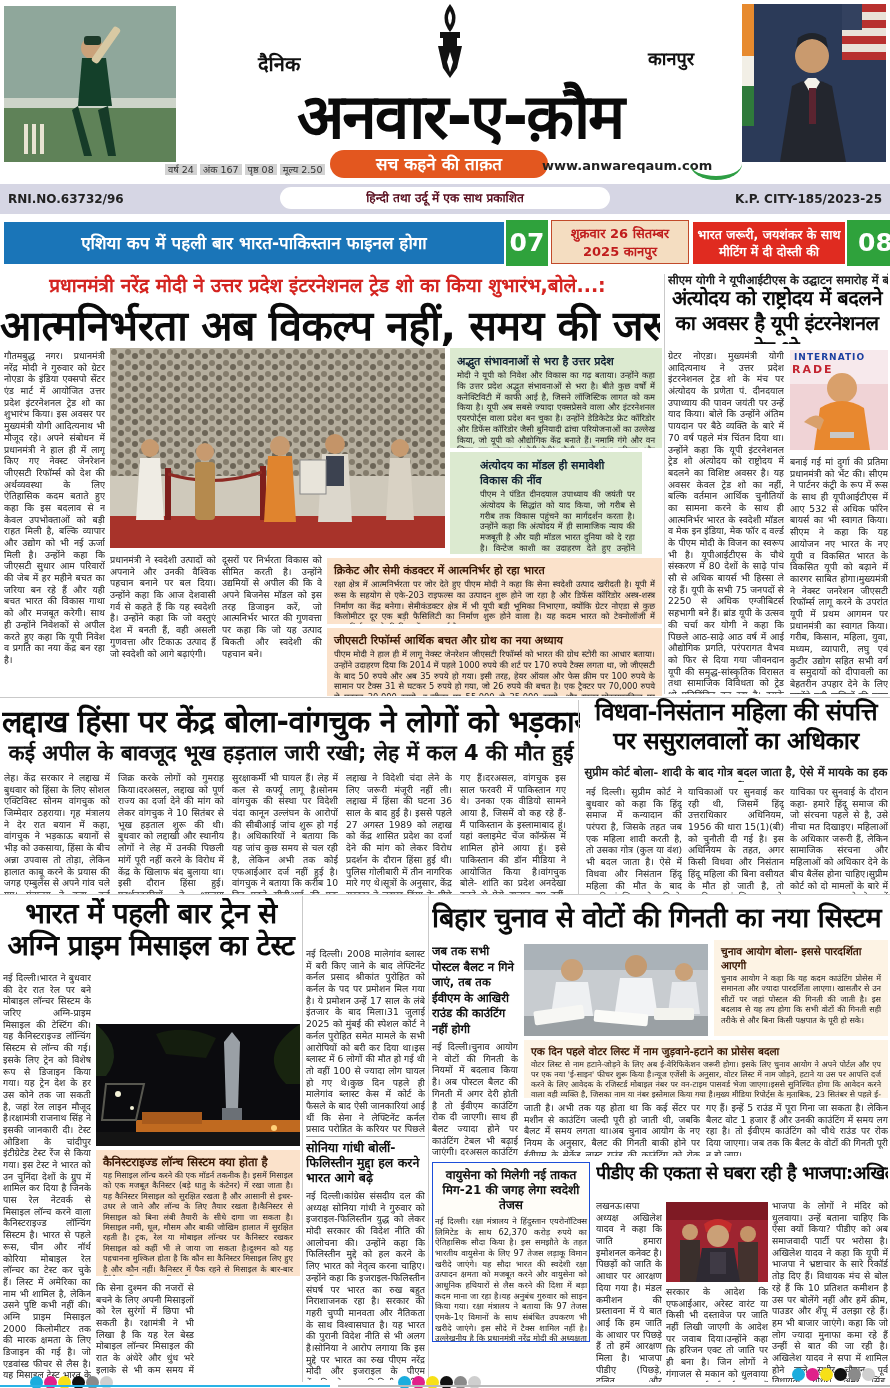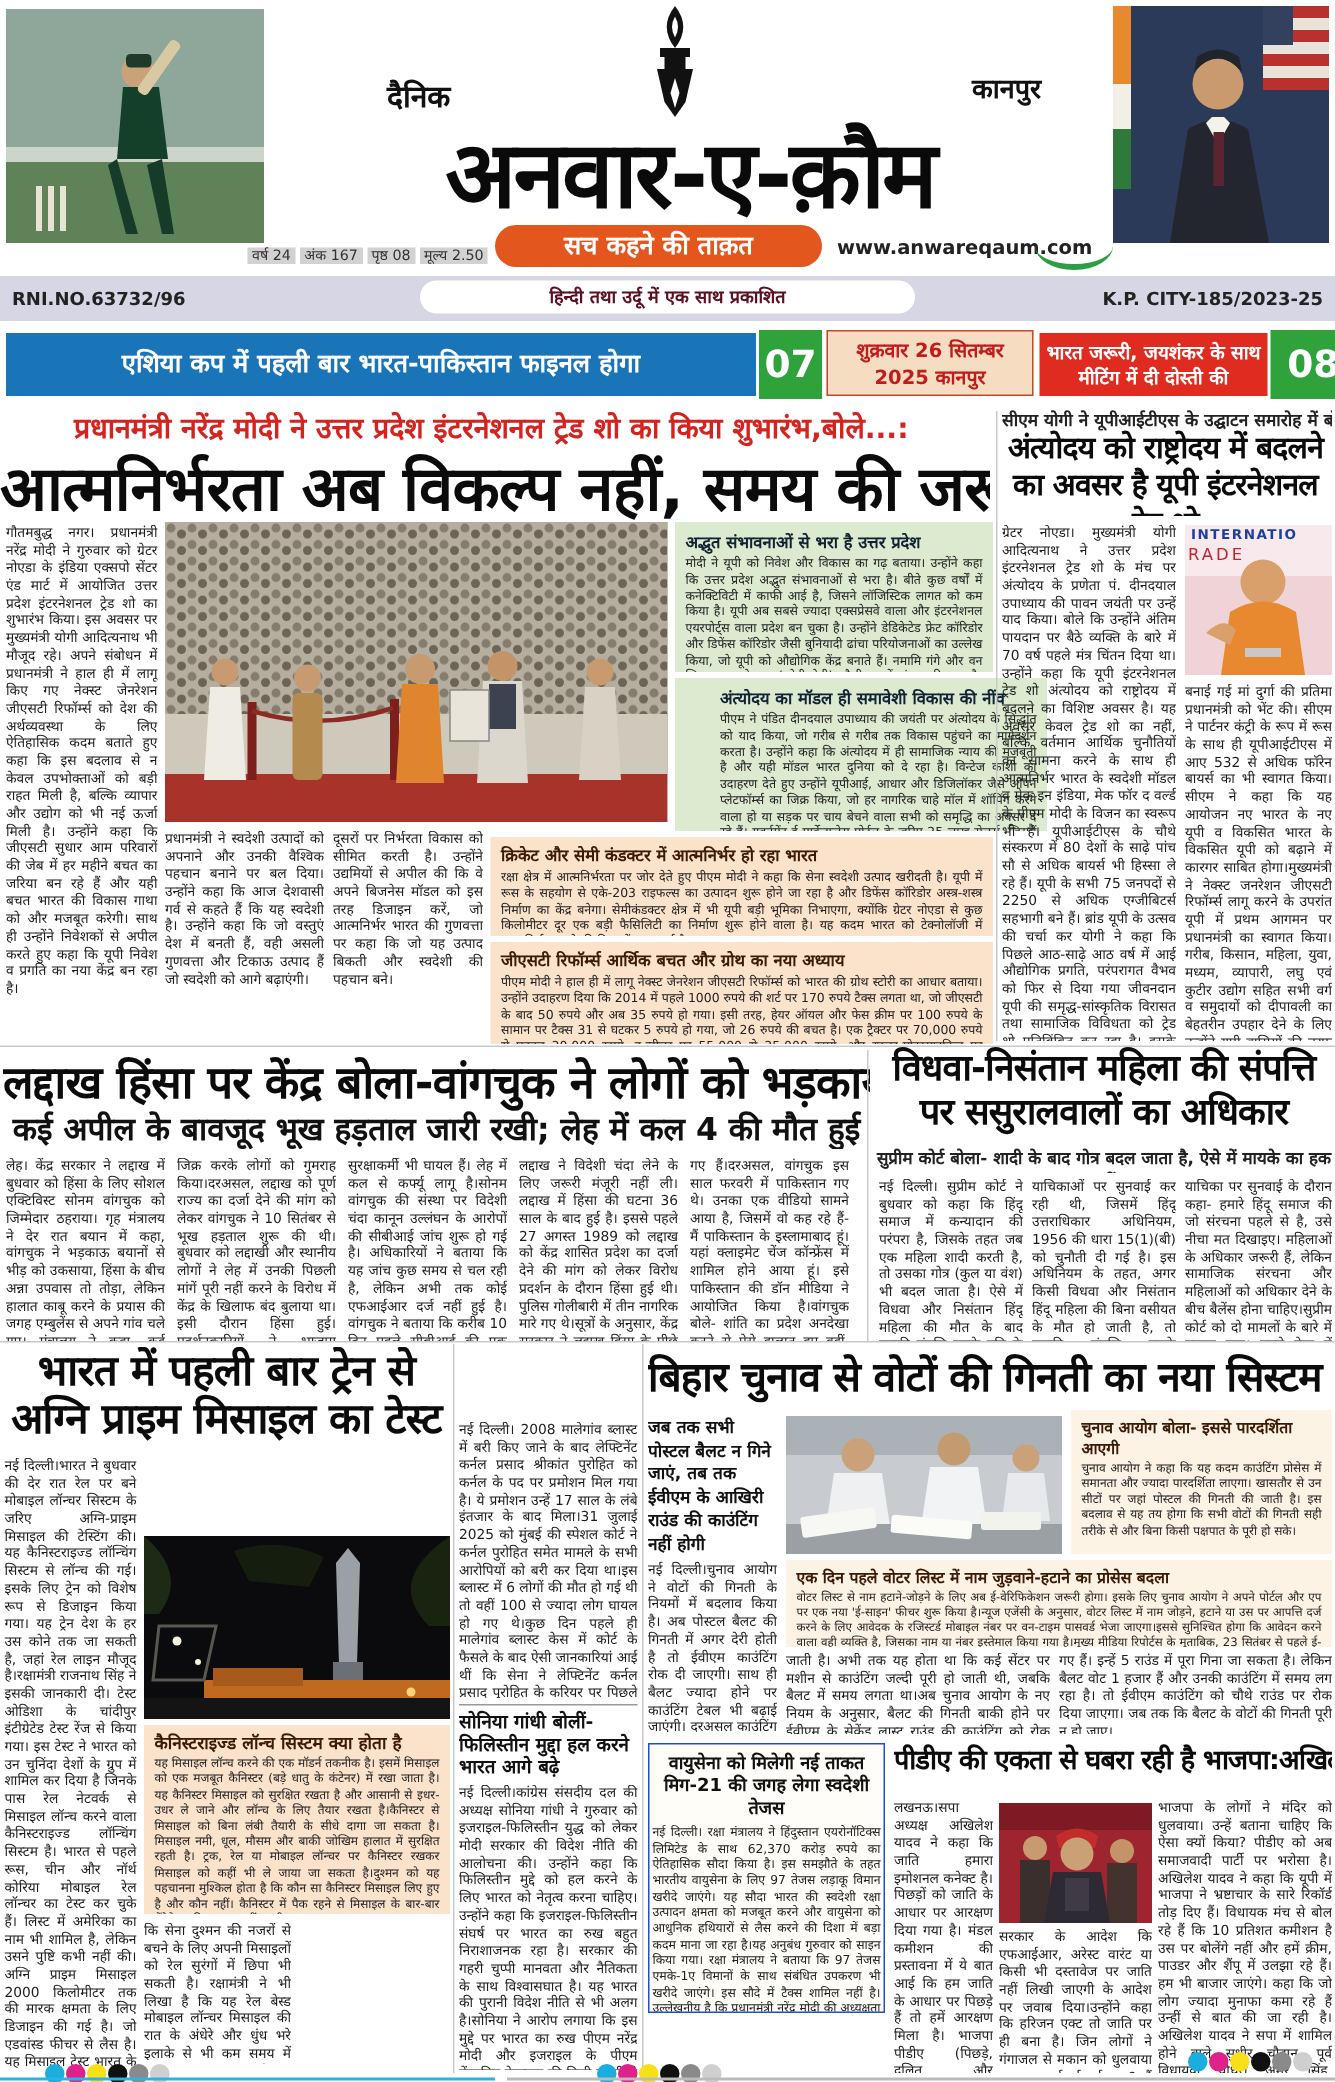--- a/index.html
+++ b/index.html
@@ -84,21 +84,21 @@
     </svg>
   </div>
 
   <div class="abs nowrap" style="left:185px;top:72px;width:550px;text-align:center;font-size:62px;font-weight:900;letter-spacing:-2px;color:#0a0a0a;">अनवार-ए-क़ौम</div>
 
   <div class="abs" style="left:165px;top:158px;">
     <span class="chip">वर्ष 24</span><span class="chip">अंक 167</span><span class="chip">पृष्ठ 08</span><span class="chip">मूल्य 2.50</span>
   </div>
 
   <div class="abs" style="left:330px;top:150px;width:218px;height:28px;background:#e3571f;border-radius:15px;color:#fff;font-weight:bold;font-size:17px;text-align:center;line-height:28px;">सच कहने की ताक़त</div>
-  <div class="abs" style="left:558px;top:158px;font-size:13px;font-weight:bold;color:#222;">www.anwareqaum.com</div>
+  <div class="abs" style="left:542px;top:158px;font-size:13px;font-weight:bold;color:#222;">www.anwareqaum.com</div>
   <div class="abs" style="left:690px;top:164px;width:52px;height:12px;border-bottom:4px solid #2e9e44;border-radius:0 0 100% 100%/0 0 200% 200%;"></div>
 
   <div class="abs" style="left:0;top:184px;width:890px;height:30px;background:#d6d6e4;">
     <span class="abs" style="left:8px;top:8px;font-size:12px;font-weight:bold;color:#222;">RNI.NO.63732/96</span>
     <span class="abs" style="left:280px;top:3px;width:330px;height:22px;background:#fff;border-radius:11px;text-align:center;line-height:22px;font-size:12px;font-weight:bold;color:#5a1020;">हिन्दी तथा उर्दू में एक साथ प्रकाशित</span>
     <span class="abs" style="right:8px;top:8px;font-size:12px;font-weight:bold;color:#222;">K.P. CITY-185/2023-25</span>
   </div>
 
   <div class="abs" style="left:0;top:218px;width:890px;height:50px;">
     <div class="abs clip" style="left:4px;top:4px;width:500px;height:42px;background:#1a75b8;color:#fff;font-weight:bold;font-size:17px;line-height:42px;text-align:center;">एशिया कप में पहली बार भारत-पाकिस्तान फाइनल होगा</div>
@@ -155,21 +155,21 @@
     </svg>
   </div>
 
   <div class="abs bodytxt clip" style="left:110px;top:554px;width:106px;height:140px;">प्रधानमंत्री ने स्वदेशी उत्पादों को अपनाने और उनकी वैश्विक पहचान बनाने पर बल दिया। उन्होंने कहा कि आज देशवासी गर्व से कहते हैं कि यह स्वदेशी है। उन्होंने कहा कि जो वस्तुएं देश में बनती हैं, वही असली गुणवत्ता और टिकाऊ उत्पाद हैं जो स्वदेशी को आगे बढ़ाएंगी।</div>
   <div class="abs bodytxt clip" style="left:222px;top:554px;width:100px;height:140px;">दूसरों पर निर्भरता विकास को सीमित करती है। उन्होंने उद्यमियों से अपील की कि वे अपने बिजनेस मॉडल को इस तरह डिजाइन करें, जो आत्मनिर्भर भारत की गुणवत्ता पर कहा कि जो यह उत्पाद बिकती और स्वदेशी की पहचान बने।</div>
 
   <div class="abs greenbox clip" style="left:450px;top:348px;width:212px;height:100px;">
     <div class="boxtitle">अद्भुत संभावनाओं से भरा है उत्तर प्रदेश</div>
     <div class="boxtxt">मोदी ने यूपी को निवेश और विकास का गढ़ बताया। उन्होंने कहा कि उत्तर प्रदेश अद्भुत संभावनाओं से भरा है। बीते कुछ वर्षों में कनेक्टिविटी में काफी आई है, जिसने लॉजिस्टिक लागत को कम किया है। यूपी अब सबसे ज्यादा एक्सप्रेसवे वाला और इंटरनेशनल एयरपोर्ट्स वाला प्रदेश बन चुका है। उन्होंने डेडिकेटेड फ्रेट कॉरिडोर और डिफेंस कॉरिडोर जैसी बुनियादी ढांचा परियोजनाओं का उल्लेख किया, जो यूपी को औद्योगिक केंद्र बनाते हैं। नमामि गंगे और वन जिला वन प्रोडक्ट (ओडीओपी) जैसी पहलें कुंभ टूरिज्म और हेरिटेज टूरिज्म को बढ़ावा दे रही हैं, जिससे यूपी वैश्विक मानचित्र पर उभर रहा है।</div>
   </div>
-  <div class="abs greenbox clip" style="left:450px;top:452px;width:248px;height:102px;padding-left:30px;">
+  <div class="abs greenbox clip" style="left:450px;top:452px;width:192px;height:102px;padding-left:30px;">
     <div class="boxtitle">अंत्योदय का मॉडल ही समावेशी विकास की नींव</div>
     <div class="boxtxt">पीएम ने पंडित दीनदयाल उपाध्याय की जयंती पर अंत्योदय के सिद्धांत को याद किया, जो गरीब से गरीब तक विकास पहुंचने का मार्गदर्शन करता है। उन्होंने कहा कि अंत्योदय में ही सामाजिक न्याय की मजबूती है और यही मॉडल भारत दुनिया को दे रहा है। विन्टेज काशी का उदाहरण देते हुए उन्होंने यूपीआई, आधार और डिजिलॉकर जैसे ओपन प्लेटफॉर्म्स का जिक्र किया, जो हर नागरिक चाहे मॉल में शॉपिंग करने वाला हो या सड़क पर चाय बेचने वाला सभी को समृद्धि का अवसर दे रहे हैं। गवर्नमेंट ई-मार्केटप्लेस पोर्टल के जरिए 25 लाख सेलर्स, जिसमें छोटे दुकानदार भी शामिल हैं, सरकार को सप्लाई कर रहे हैं।</div>
   </div>
   <div class="abs orangebox clip" style="left:327px;top:558px;width:335px;height:66px;">
     <div class="boxtitle2">क्रिकेट और सेमी कंडक्टर में आत्मनिर्भर हो रहा भारत</div>
     <div class="boxtxt">रक्षा क्षेत्र में आत्मनिर्भरता पर जोर देते हुए पीएम मोदी ने कहा कि सेना स्वदेशी उत्पाद खरीदती है। यूपी में रूस के सहयोग से एके-203 राइफल्स का उत्पादन शुरू होने जा रहा है और डिफेंस कॉरिडोर अस्त्र-शस्त्र निर्माण का केंद्र बनेगा। सेमीकंडक्टर क्षेत्र में भी यूपी बड़ी भूमिका निभाएगा, क्योंकि ग्रेटर नोएडा से कुछ किलोमीटर दूर एक बड़ी फैसिलिटी का निर्माण शुरू होने वाला है। यह कदम भारत को टेक्नोलॉजी में आत्मनिर्भर बनाने की दिशा में महत्वपूर्ण है।</div>
   </div>
   <div class="abs orangebox clip" style="left:327px;top:628px;width:335px;height:68px;">
     <div class="boxtitle2">जीएसटी रिफॉर्म्स आर्थिक बचत और ग्रोथ का नया अध्याय</div>
     <div class="boxtxt">पीएम मोदी ने हाल ही में लागू नेक्स्ट जेनरेशन जीएसटी रिफॉर्म्स को भारत की ग्रोथ स्टोरी का आधार बताया। उन्होंने उदाहरण दिया कि 2014 में पहले 1000 रुपये की शर्ट पर 170 रुपये टैक्स लगता था, जो जीएसटी के बाद 50 रुपये और अब 35 रुपये हो गया। इसी तरह, हेयर ऑयल और फेस क्रीम पर 100 रुपये के सामान पर टैक्स 31 से घटकर 5 रुपये हो गया, जो 26 रुपये की बचत है। एक ट्रैक्टर पर 70,000 रुपये से घटकर 30,000 रुपये, टू-व्हीलर पर 55,000 से 35,000 रुपये, और स्कूटर-मोटरसाइकिल पर 8000-9000 रुपये की बचत हुई।</div>
@@ -184,21 +184,21 @@
   <div class="photo" style="left:790px;top:350px;width:98px;height:100px;">
     <svg width="98" height="100" xmlns="http://www.w3.org/2000/svg">
       <rect width="98" height="100" fill="#f0d3d6"></rect>
         <rect width="98" height="34" fill="#f7e9ec"></rect>
       <circle cx="52" cy="38" r="15" fill="#d9a06b"></circle>
         <path d="M30 58 Q52 44 74 58 L80 100 L24 100 Z" fill="#e8882f"></path>
       <path d="M14 72 Q26 60 34 70 L30 80 Z" fill="#d9a06b"></path>
       <rect x="40" y="82" width="24" height="6" fill="#c8c8c8"></rect>
     </svg>
     <span class="abs" style="left:4px;top:2px;font-size:9px;font-weight:900;color:#1b3fa0;letter-spacing:1px;">INTERNATIO</span>
-    <span class="abs" style="left:2px;top:13px;font-size:11px;font-weight:400;color:#c32430;letter-spacing:2px;">RADE</span>
+    <span class="abs" style="left:2px;top:13px;font-size:11px;font-weight:700;color:#c32430;letter-spacing:2px;">RADE</span>
   </div>
   <div class="abs bodytxt clip" style="left:790px;top:456px;width:98px;height:238px;">बनाई गई मां दुर्गा की प्रतिमा प्रधानमंत्री को भेंट की। सीएम ने पार्टनर कंट्री के रूप में रूस के साथ ही यूपीआईटीएस में आए 532 से अधिक फॉरेन बायर्स का भी स्वागत किया। सीएम ने कहा कि यह आयोजन नए भारत के नए यूपी व विकसित भारत के विकसित यूपी को बढ़ाने में कारगर साबित होगा।मुख्यमंत्री ने नेक्स्ट जनरेशन जीएसटी रिफॉर्म्स लागू करने के उपरांत यूपी में प्रथम आगमन पर प्रधानमंत्री का स्वागत किया। गरीब, किसान, महिला, युवा, मध्यम, व्यापारी, लघु एवं कुटीर उद्योग सहित सभी वर्ग व समुदायों को दीपावली का बेहतरीन उपहार देने के लिए उन्होंने यूपी वासियों की तरफ से पीएम का आभार जताया। सीएम ने कहा कि अपैरल व टेक्सटाइल, लेदर उत्पाद, इलेक्ट्रिकल व कंप्यूटर्स में यूपी देश में शीर्ष पर है। बदलते वैश्विक आर्थिक परिवेश की चुनौतियों का सफलतापूर्वक सामना करने के लिए प्रधानमंत्री जी ने जीएसटी रिफॉर्म्स के माध्यम से बहुत ही महत्वपूर्ण व अधिकारी कदम उठाया है।</div>
 
   <div class="hline" style="left:0;top:697px;width:890px;"></div>
   <div class="abs nowrap hl clip" style="left:2px;top:700px;width:578px;font-size:30px;">लद्दाख हिंसा पर केंद्र बोला-वांगचुक ने लोगों को भड़काया</div>
   <div class="abs nowrap clip" style="left:2px;top:738px;width:578px;font-size:21px;font-weight:bold;color:#111;text-align:center;">कई अपील के बावजूद भूख हड़ताल जारी रखी; लेह में कल 4 की मौत हुई</div>
   <div class="abs bodytxt clip" style="left:4px;top:772px;width:106px;height:122px;">लेह। केंद्र सरकार ने लद्दाख में बुधवार को हिंसा के लिए सोशल एक्टिविस्ट सोनम वांगचुक को जिम्मेदार ठहराया। गृह मंत्रालय ने देर रात बयान में कहा, वांगचुक ने भड़काऊ बयानों से भीड़ को उकसाया, हिंसा के बीच अन्ना उपवास तो तोड़ा, लेकिन हालात काबू करने के प्रयास की जगह एम्बुलेंस से अपने गांव चले गए। मंत्रालय ने कहा- कई नेताओं ने वांगचुक से हड़ताल खत्म करने की अपील की थी, लेकिन उन्होंने हड़ताल जारी रखी। उन्होंने अरब स्प्रिंग रैली और नेपाल में जेन-जी विरोध प्रदर्शनों का</div>
   <div class="abs bodytxt clip" style="left:118px;top:772px;width:106px;height:122px;">जिक्र करके लोगों को गुमराह किया।दरअसल, लद्दाख को पूर्ण राज्य का दर्जा देने की मांग को लेकर वांगचुक ने 10 सितंबर से भूख हड़ताल शुरू की थी। बुधवार को लद्दाखी और स्थानीय लोगों ने लेह में उनकी पिछली मांगें पूरी नहीं करने के विरोध में केंद्र के खिलाफ बंद बुलाया था। इसी दौरान हिंसा हुई। प्रदर्शनकारियों ने भाजपा ऑफिस और सीआरपीएफ की गाड़ी में आग लगा दी। प्रदर्शनकारियों और सुरक्षाबलों में झड़प भी हुई। इसमें 4 लोगों की मौत हुई, 80 से ज्यादा लोग घायल हुए। करीब 30</div>
   <div class="abs bodytxt clip" style="left:232px;top:772px;width:106px;height:122px;">सुरक्षाकर्मी भी घायल हैं। लेह में कल से कर्फ्यू लागू है।सोनम वांगचुक की संस्था पर विदेशी चंदा कानून उल्लंघन के आरोपों की सीबीआई जांच शुरू हो गई है। अधिकारियों ने बताया कि यह जांच कुछ समय से चल रही है, लेकिन अभी तक कोई एफआईआर दर्ज नहीं हुई है।वांगचुक ने बताया कि करीब 10 दिन पहले सीबीआई की एक टीम आदेश लेकर उनके पास आई थी। यह आदेश गृह मंत्रालय की शिकायत पर आधारित था, जिसमें कहा गया कि उनकी संस्था हिमालयन इंस्टीट्यूट ऑफ अल्टरनेटिव्ज</div>
   <div class="abs bodytxt clip" style="left:346px;top:772px;width:106px;height:122px;">लद्दाख ने विदेशी चंदा लेने के लिए जरूरी मंजूरी नहीं ली।लद्दाख में हिंसा की घटना 36 साल के बाद हुई है। इससे पहले 27 अगस्त 1989 को लद्दाख को केंद्र शासित प्रदेश का दर्जा देने की मांग को लेकर विरोध प्रदर्शन के दौरान हिंसा हुई थी। पुलिस गोलीबारी में तीन नागरिक मारे गए थे।सूत्रों के अनुसार, केंद्र सरकार ने लद्दाख हिंसा के पीछे विदेशी कनेक्शन की भी आशंका जताई है। खुफिया एजेंसियां इन कनेक्शन की जांच कर रही हैं, जिससे हिंसा को बढ़ावा मिला हो। सोनम वांगचुक भी जांच के घेरे में आ</div>

